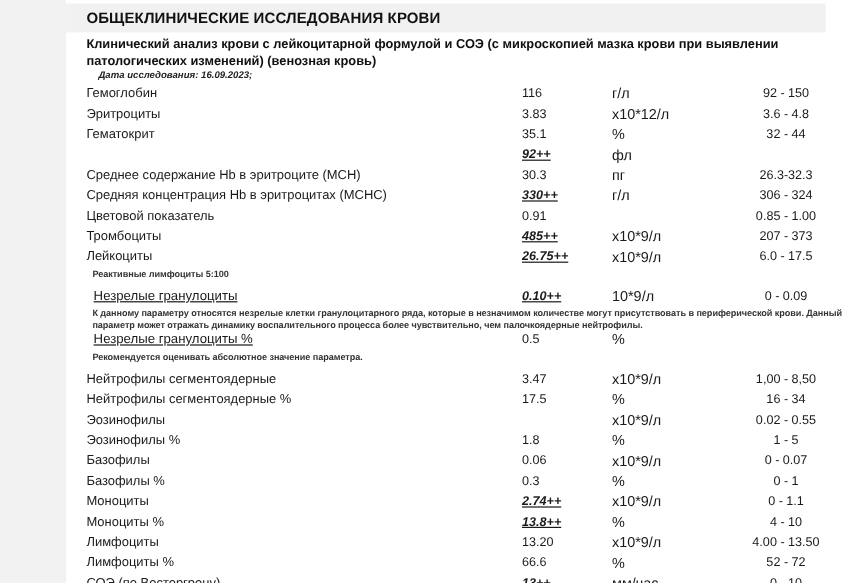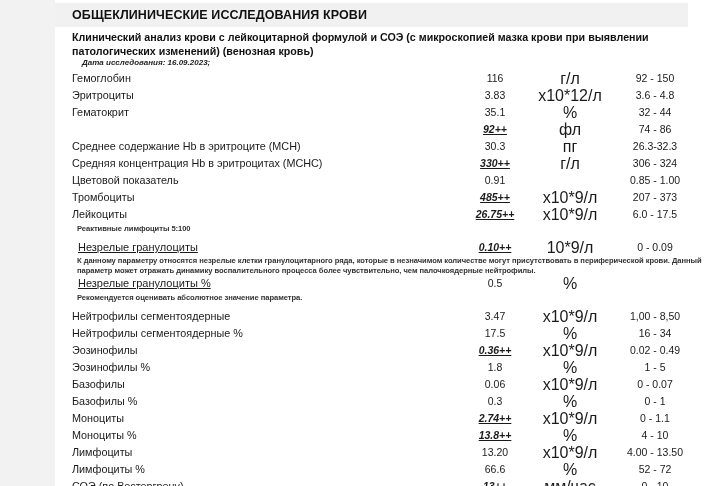--- a/index.html
+++ b/index.html
@@ -100,37 +100,37 @@
   .row.indent .name {
     left: 23px;
     font-size: 11px;
     text-decoration: underline;
   }
   .row .value {
     position: absolute;
     left: 380px;
     width: 120px;
     top: 0;
-    text-align: center;
+    text-align: left;
     font-size: 10.5px;
     white-space: nowrap;
     color: #1a1a1a;
   }
   .row .value.abnormal {
     font-weight: bold;
     font-style: italic;
     text-decoration: underline;
   }
   .row .unit {
     position: absolute;
     left: 455px;
     width: 120px;
     top: 0;
-    text-align: center;
-    font-size: 16px;
+    text-align: left;
+    font-size: 12px;
     white-space: nowrap;
     color: #1a1a1a;
   }
   .row .range {
     position: absolute;
     left: 540px;
     width: 120px;
     top: 0;
     text-align: center;
     font-size: 10.5px;
@@ -190,21 +190,20 @@
         </div>
         <div class="row">
           <span class="name">Гематокрит</span>
           <span class="value">35.1</span>
           <span class="unit">%</span>
           <span class="range">32 - 44</span>
         </div>
         <div class="row">
           <span class="value abnormal">92++</span>
           <span class="unit">фл</span>
-          <span class="range">74 - 86</span>
         </div>
         <div class="row">
           <span class="name">Среднее содержание Hb в эритроците (MCH)</span>
           <span class="value">30.3</span>
           <span class="unit">пг</span>
           <span class="range">26.3-32.3</span>
         </div>
         <div class="row">
           <span class="name">Средняя концентрация Hb в эритроцитах (MCHC)</span>
           <span class="value abnormal">330++</span>
@@ -263,23 +262,22 @@
           <span class="range">1,00 - 8,50</span>
         </div>
         <div class="row">
           <span class="name">Нейтрофилы сегментоядерные %</span>
           <span class="value">17.5</span>
           <span class="unit">%</span>
           <span class="range">16 - 34</span>
         </div>
         <div class="row">
           <span class="name">Эозинофилы</span>
-          <span class="value abnormal">0.36++</span>
-          <span class="unit">x10*9/л</span>
-          <span class="range">0.02 - 0.49</span>
+          <span class="unit">x10*9/л</span>
+          <span class="range">0.02 - 0.55</span>
         </div>
         <div class="row">
           <span class="name">Эозинофилы %</span>
           <span class="value">1.8</span>
           <span class="unit">%</span>
           <span class="range">1 - 5</span>
         </div>
         <div class="row">
           <span class="name">Базофилы</span>
           <span class="value">0.06</span>

